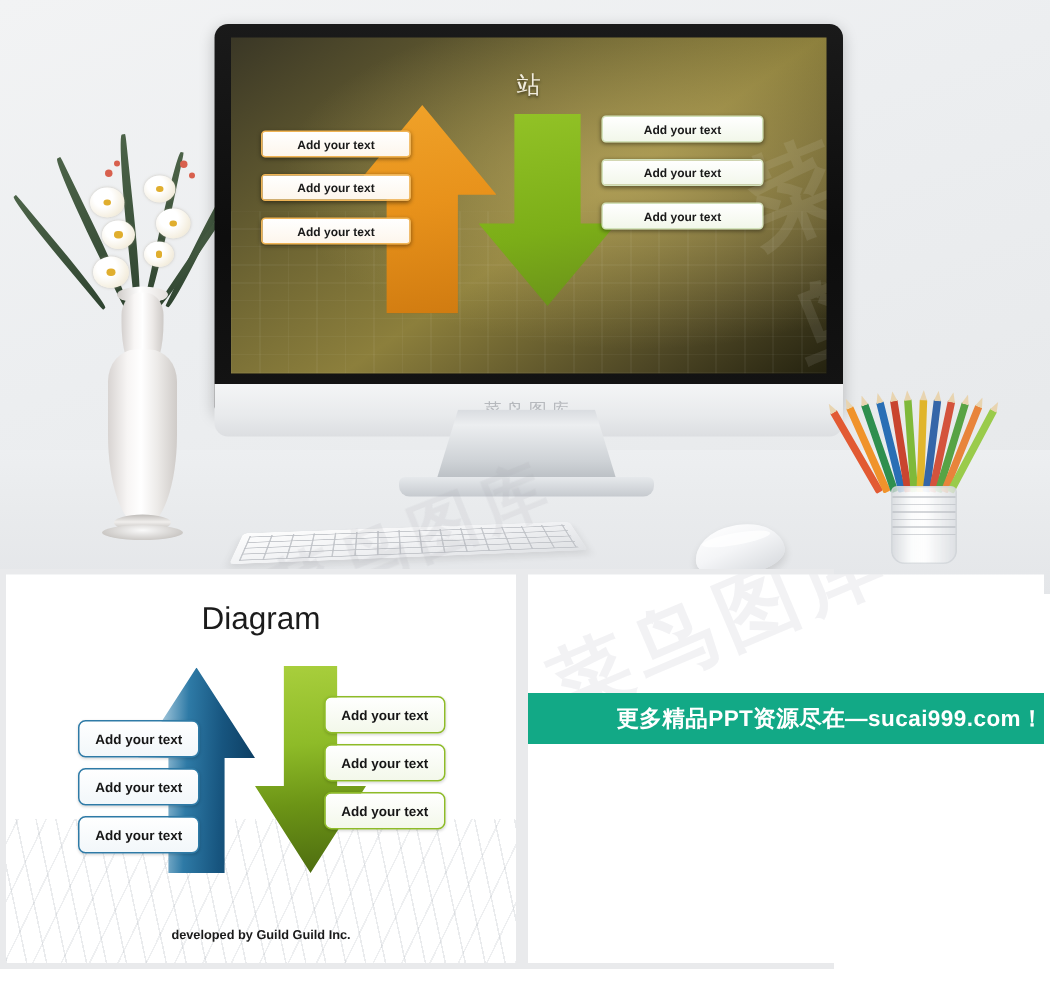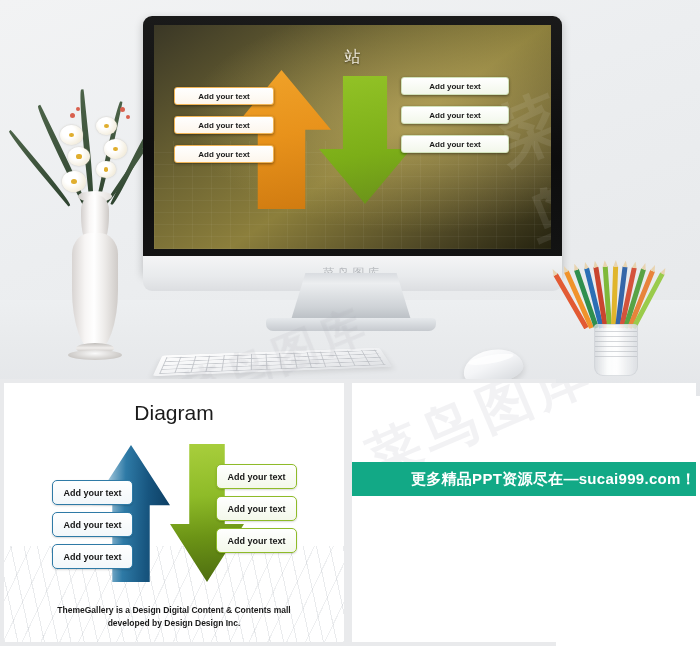--- a/index.html
+++ b/index.html
@@ -373,22 +373,21 @@
 
       <div class="dbox dbox-l" style="top:97px;">Add your text</div>
       <div class="dbox dbox-l" style="top:129px;">Add your text</div>
       <div class="dbox dbox-l" style="top:161px;">Add your text</div>
 
       <div class="dbox dbox-r" style="top:81px;">Add your text</div>
       <div class="dbox dbox-r" style="top:113px;">Add your text</div>
       <div class="dbox dbox-r" style="top:145px;">Add your text</div>
 
       <div class="dg-caption">
-        <div>ThemeGallery is a Design Digital Content &amp; Contents mall</div>
-        <div>developed by Design Design Inc.</div>
+        <div>developed by Guild Guild Inc.</div>
       </div>
     </div>
 
     <div class="panel panel-right">
       <div class="wm-panel">菜鸟图库</div>
 
       <div class="banner banner-top" style="background:#12a986;">
         <span class="banner-top-text">更多精品PPT资源尽在—sucai999.com！</span>
       </div>
 

